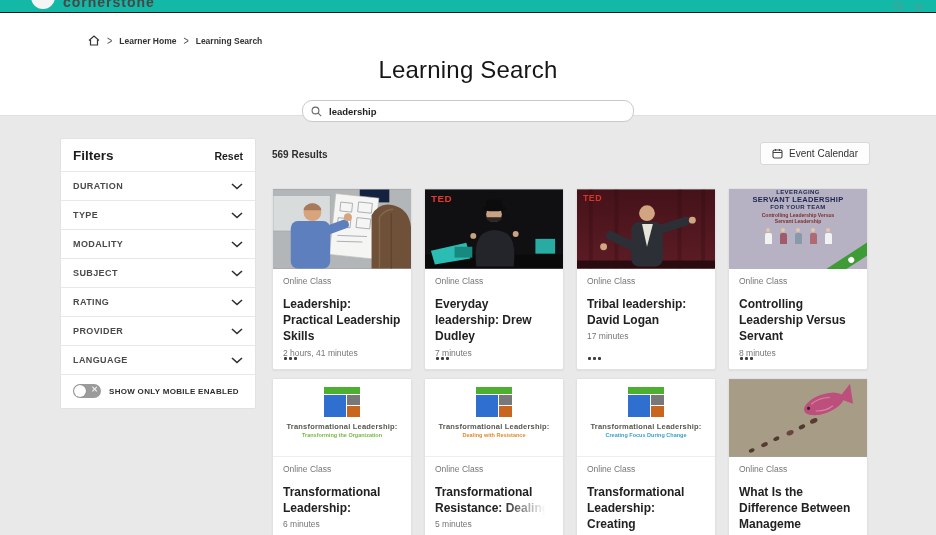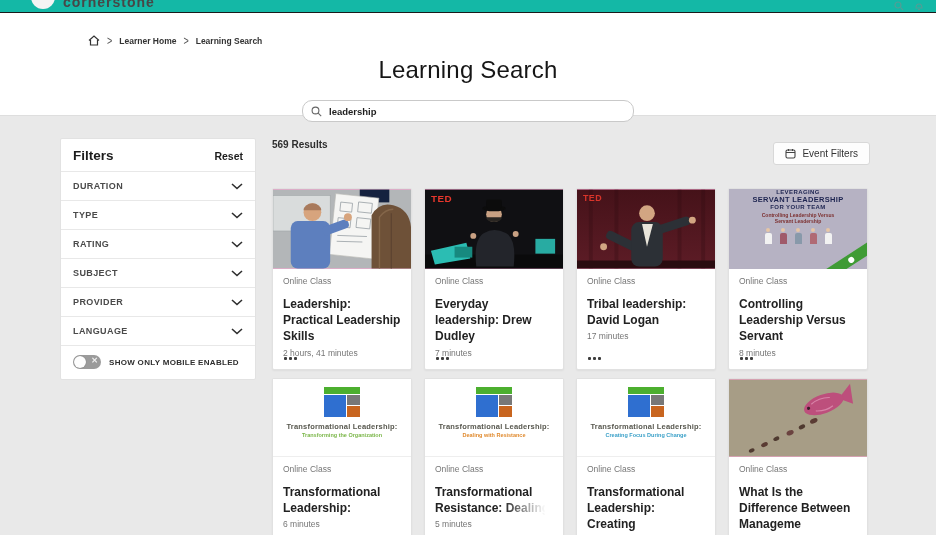--- a/index.html
+++ b/index.html
@@ -77,42 +77,42 @@
   .toggle .knob {
     position:absolute; left:1px; top:1px; width:12px; height:12px;
     border-radius:50%; background:#fdfdfd; box-shadow:0 0 1px rgba(0,0,0,.4);
   }
   .toggle .xmark {
     position:absolute; right:3px; top:1px; font-size:8px; color:#efefef; font-weight:bold;
   }
   .toggle-label { font-size:8px; font-weight:bold; color:#2e2e2e; letter-spacing:.3px; }
   
   .results-count {
-    position:absolute; left:272px; top:139px;
+    position:absolute; left:272px; top:149px;
     font-size:10px; font-weight:bold; color:#2e2e2e;
   }
   .event-cal-btn {
     position:absolute; right:66px; top:142px; height:23px;
     display:flex; align-items:center; gap:6px; padding:0 11px;
     background:#fdfdfd; border:1px solid #d8d8d8; border-radius:3px;
     font-size:10px; color:#333; cursor:pointer;
   }
   
   .grid {
     position:absolute; left:272px; top:188px; width:596px;
     display:grid; grid-template-columns:repeat(4,140px);
     grid-auto-rows:auto; column-gap:12px; row-gap:8px;
   }
   .card {
     position:relative; background:#fff; border:1px solid #e1e1e1; border-radius:2px;
     box-shadow:0 1px 2px rgba(0,0,0,.05); cursor:pointer;
   }
   .card.r1 { height:182px; }
   .card.r2 { height:170px; }
-  .thumb { width:100%; height:80px; overflow:hidden; display:block; background:#f9a8d4; }
+  .thumb { width:100%; height:80px; overflow:hidden; display:block; background:#a3a3a3; }
   .thumb svg { display:block; }
   .card-body { padding:7px 10px 0 10px; }
   .card-type { font-size:8.5px; color:#767676; }
   .card-title { font-size:12px; font-weight:bold; color:#222; line-height:1.35; margin-top:10px; position:relative; }
   .card-title.truncated::after {
     content:""; position:absolute; right:0; bottom:0; width:42%; height:14px;
     background:linear-gradient(to right, rgba(255,255,255,0), #fff 85%);
   }
   .card-duration { font-size:8.5px; color:#767676; margin-top:3px; }
   .more-dots { position:absolute; left:11px; bottom:9px; display:flex; gap:2px; }
@@ -199,27 +199,33 @@
         <polyline points="1,1 6,5.5 11,1" fill="none" stroke="#2e2e2e" stroke-width="1.6"></polyline>
       </svg>
   </div>
   <div class="filter-row">
     <span class="flabel">TYPE</span>
     <svg width="12" height="7" viewBox="0 0 12 7">
         <polyline points="1,1 6,5.5 11,1" fill="none" stroke="#2e2e2e" stroke-width="1.6"></polyline>
       </svg>
   </div>
   <div class="filter-row">
+    <span class="flabel">MODALITY</span>
+    <svg width="12" height="7" viewBox="0 0 12 7">
+        <polyline points="1,1 6,5.5 11,1" fill="none" stroke="#2e2e2e" stroke-width="1.6"></polyline>
+      </svg>
+  </div>
+  <div class="filter-row">
+    <span class="flabel">SUBJECT</span>
+    <svg width="12" height="7" viewBox="0 0 12 7">
+        <polyline points="1,1 6,5.5 11,1" fill="none" stroke="#2e2e2e" stroke-width="1.6"></polyline>
+      </svg>
+  </div>
+  <div class="filter-row">
     <span class="flabel">RATING</span>
-    <svg width="12" height="7" viewBox="0 0 12 7">
-        <polyline points="1,1 6,5.5 11,1" fill="none" stroke="#2e2e2e" stroke-width="1.6"></polyline>
-      </svg>
-  </div>
-  <div class="filter-row">
-    <span class="flabel">SUBJECT</span>
     <svg width="12" height="7" viewBox="0 0 12 7">
         <polyline points="1,1 6,5.5 11,1" fill="none" stroke="#2e2e2e" stroke-width="1.6"></polyline>
       </svg>
   </div>
   <div class="filter-row">
     <span class="flabel">PROVIDER</span>
     <svg width="12" height="7" viewBox="0 0 12 7">
         <polyline points="1,1 6,5.5 11,1" fill="none" stroke="#2e2e2e" stroke-width="1.6"></polyline>
       </svg>
   </div>
@@ -239,21 +245,21 @@
 </div>
 
 <div class="results-count">569 Results</div>
 <div class="event-cal-btn">
   <svg width="11" height="11" viewBox="0 0 11 11">
       <rect x="1" y="2" width="9" height="8" rx="1.5" fill="none" stroke="#444" stroke-width="1.1"></rect>
       <line x1="1" y1="4.5" x2="10" y2="4.5" stroke="#444" stroke-width="1"></line>
       <line x1="3.5" y1="1" x2="3.5" y2="3" stroke="#444" stroke-width="1.1"></line>
       <line x1="7.5" y1="1" x2="7.5" y2="3" stroke="#444" stroke-width="1.1"></line>
     </svg>
-  <span>Event Filters</span>
+  <span>Event Calendar</span>
 </div>
 
 <div class="grid">
 
   <div class="card r1">
     <div class="thumb">
       <svg width="138" height="80" viewBox="0 0 140 80">
         <rect width="140" height="80" fill="#b3b6b8"></rect>
         <rect x="0" y="6" width="58" height="36" fill="#d9dcdc" stroke="#9aa0a0" stroke-width="0.5"></rect>
         <rect x="88" y="0" width="30" height="13" fill="#15223f"></rect>

